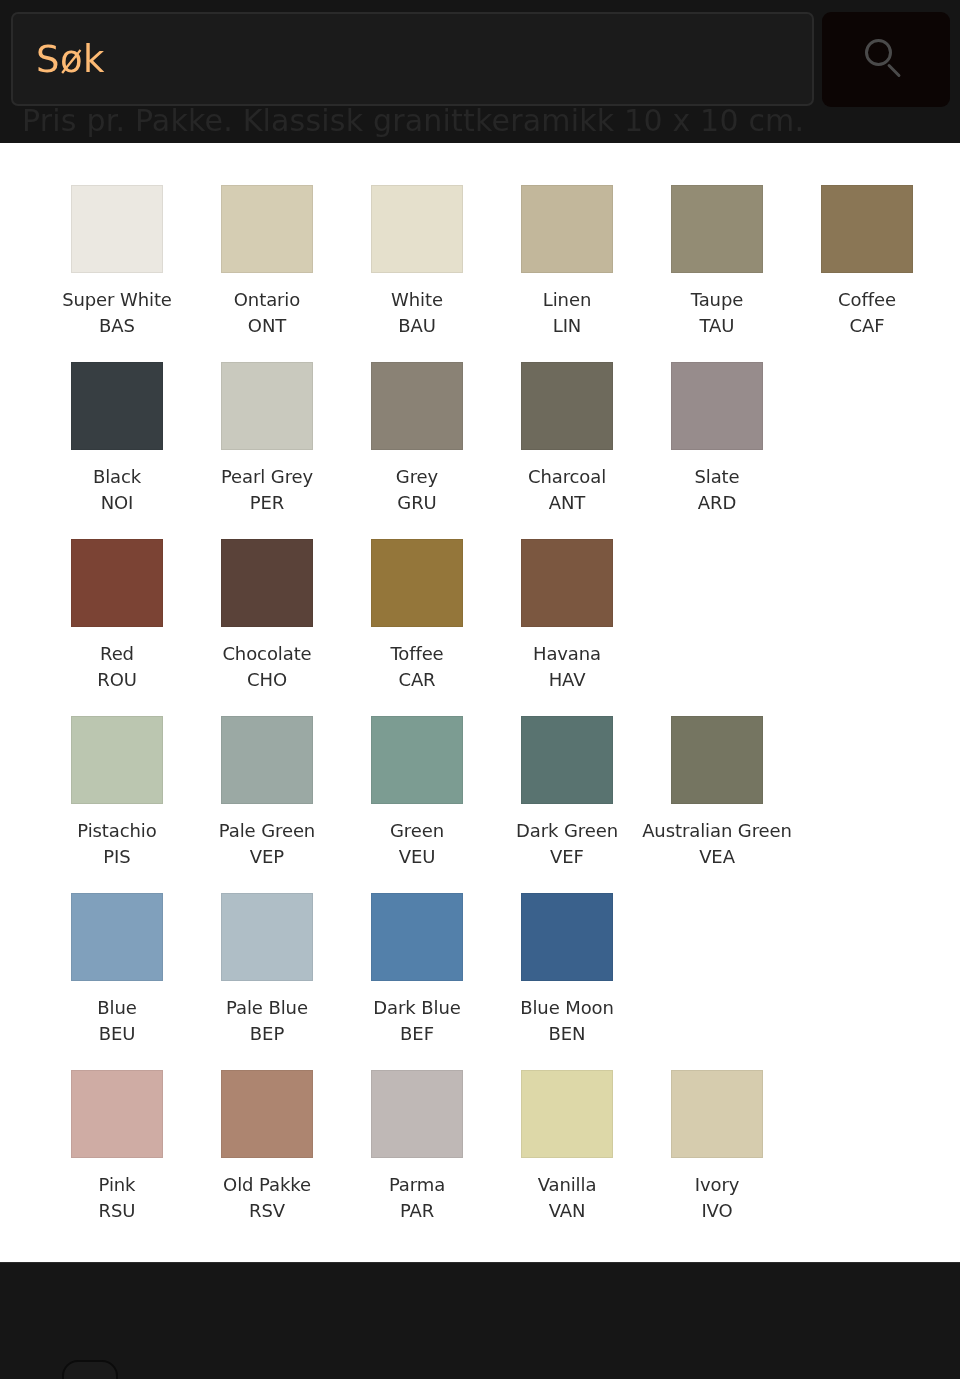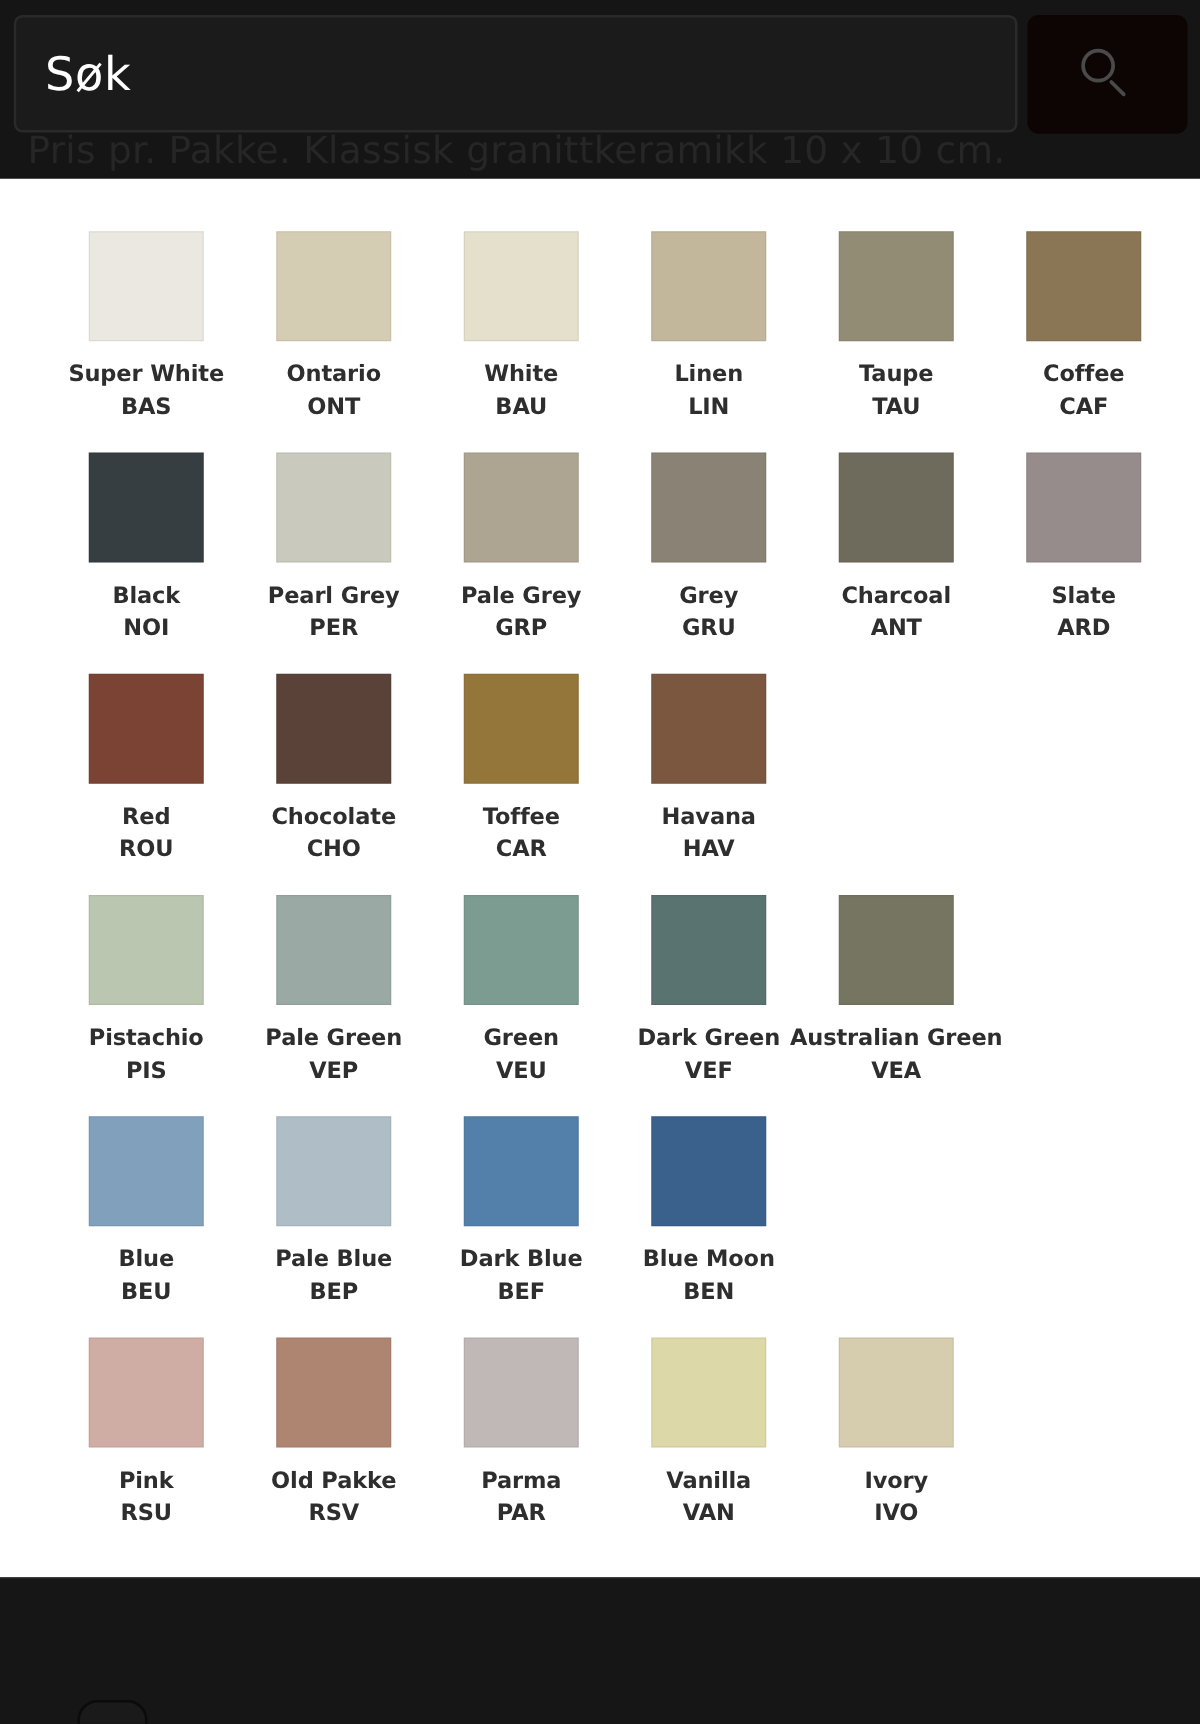--- a/index.html
+++ b/index.html
@@ -41,21 +41,21 @@
     height: 94px;
     border: 2px solid #2a2a2a;
     border-radius: 7px;
     background: #1b1b1b;
     display: flex;
     align-items: center;
     padding-left: 23px;
   }
   .search-field .ph {
     font-size: 37px;
-    color: #ffffff;
+    color: #fdba74;
     font-family: "DejaVu Sans", sans-serif;
     letter-spacing: 0.5px;
     line-height: 1;
   }
   .search-btn {
     position: absolute;
     left: 822px; top: 6px;
     width: 128px;
     height: 95px;
     background: #0c0504;
@@ -103,21 +103,20 @@
     width: 960px;
     height: 1119px;
     background: #ffffff;
     overflow: hidden;
   }
   .grid {
     position: absolute;
     left: 0; top: 0;
     width: 960px;
     padding: 42px 0 0 0;
-    font-weight: bold;
   }
   .row {
     display: flex;
     width: 960px;
     height: 177px;
   }
   .cell {
     width: 150px;
     margin-left: 0;
     display: flex;
@@ -246,27 +245,20 @@
             </div>
           </div>
           <div class="cell">
             <div class="swatch" style="background: rgb(201, 201, 190);"></div>
             <div class="labels">
               <span class="cname">Pearl Grey</span>
               <span class="ccode">PER</span>
             </div>
           </div>
           <div class="cell">
-            <div class="swatch" style="background: rgb(173, 164, 146);"></div>
-            <div class="labels">
-              <span class="cname">Pale Grey</span>
-              <span class="ccode">GRP</span>
-            </div>
-          </div>
-          <div class="cell">
             <div class="swatch" style="background: rgb(138, 130, 117);"></div>
             <div class="labels">
               <span class="cname">Grey</span>
               <span class="ccode">GRU</span>
             </div>
           </div>
           <div class="cell">
             <div class="swatch" style="background: rgb(110, 106, 92);"></div>
             <div class="labels">
               <span class="cname">Charcoal</span>

